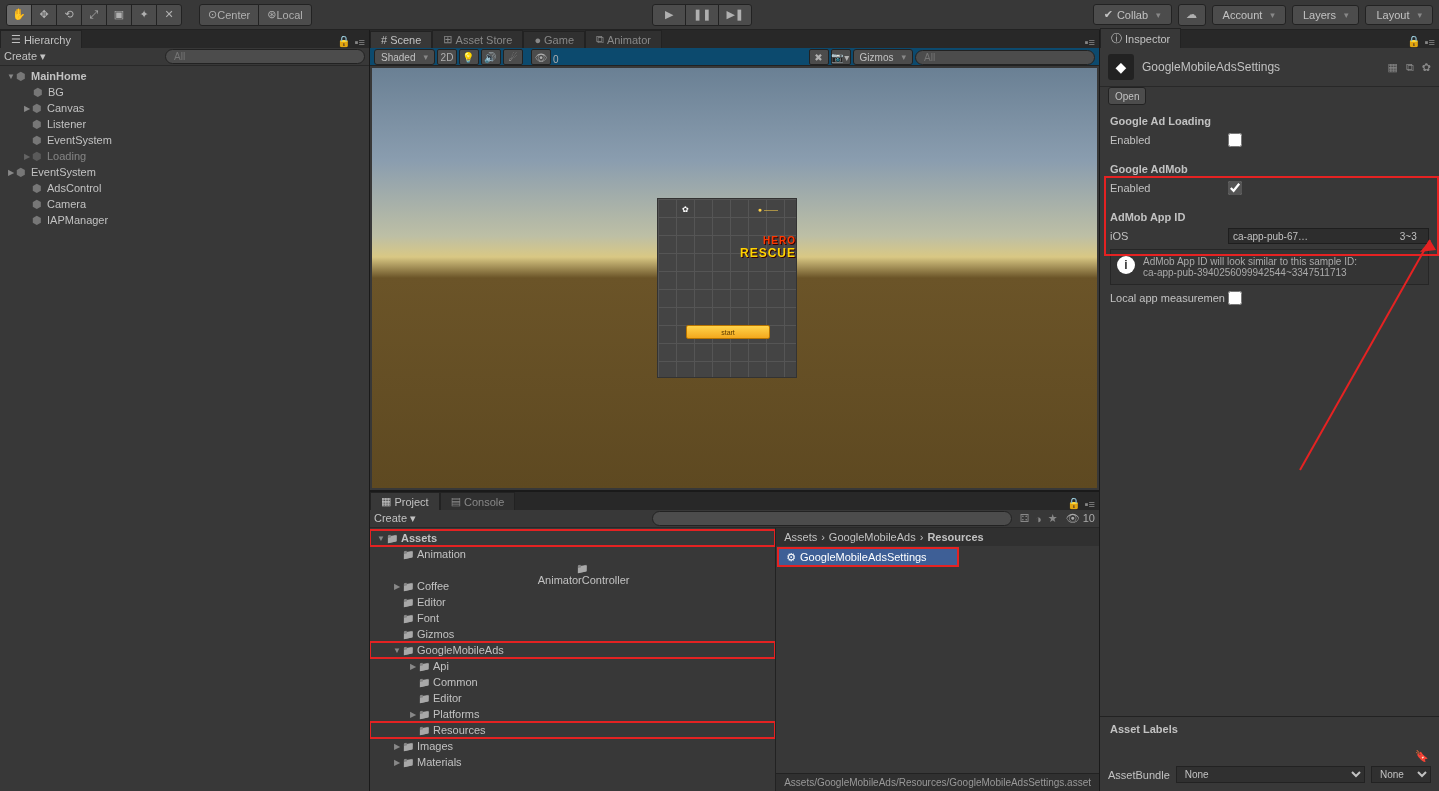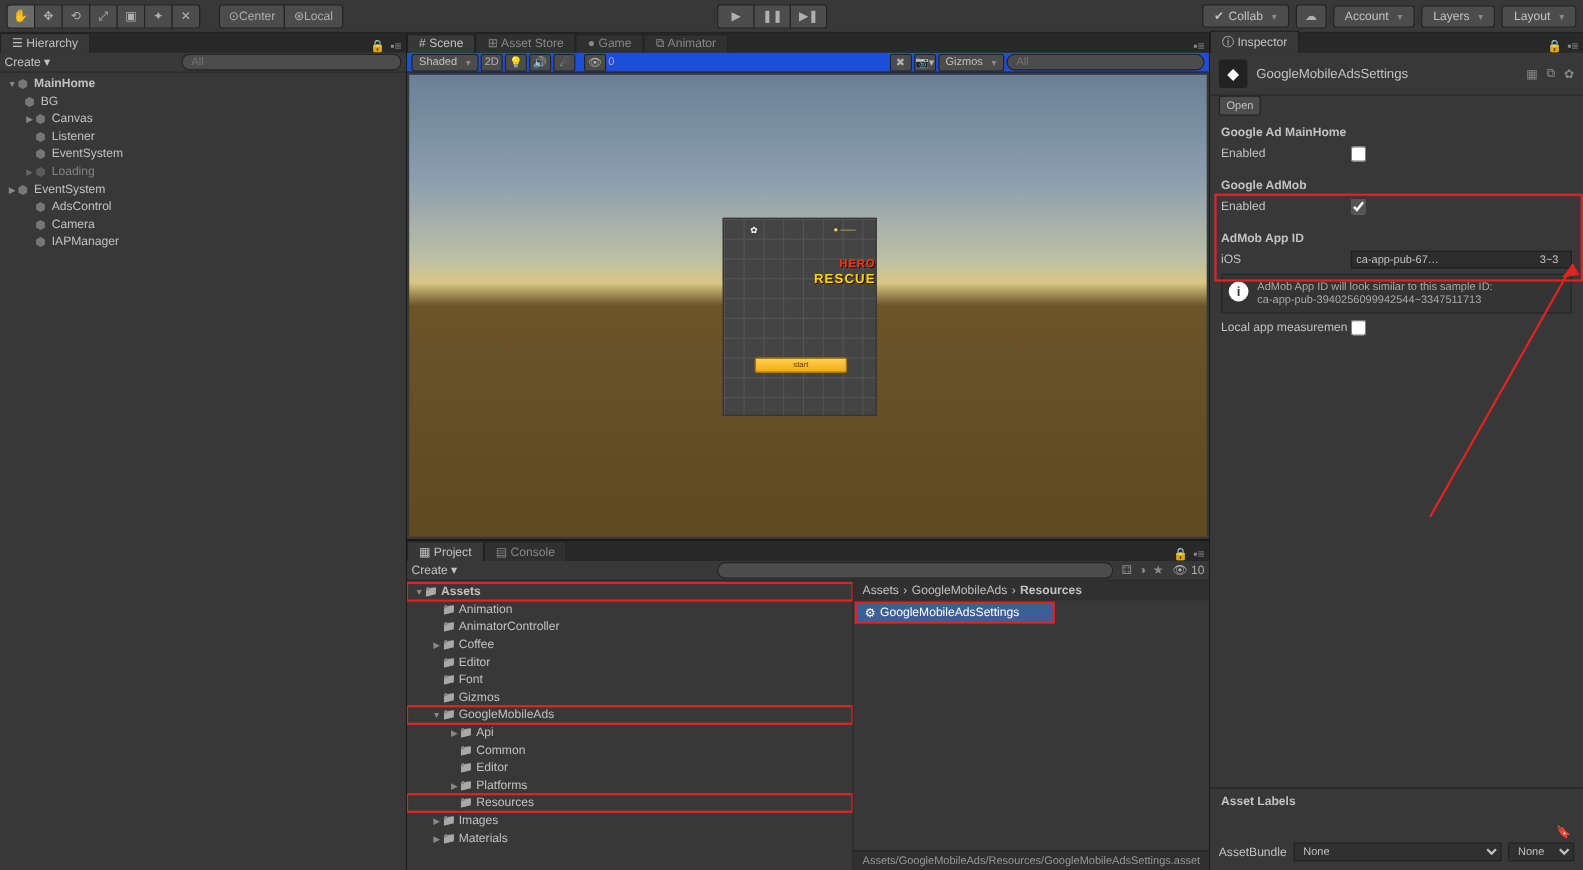--- a/index.html
+++ b/index.html
@@ -38,21 +38,21 @@
 .tree-row { display:flex; align-items:center; height:16px; padding-left:4px; cursor:pointer; }
 .tw { width:10px; font-size:8px; color:#888; text-align:center; }
 .cube-icon { width:13px; height:13px; margin-right:2px; opacity:0.65; }
 .cube-icon::before { content:"⬢"; font-size:11px; color:#999; }
 .folder-icon { width:13px; height:13px; margin-right:2px; }
 .folder-icon::before { content:"📁"; font-size:10px; filter:grayscale(1) brightness(0.75); }
 
 
 .center { width:730px; display:flex; flex-direction:column; border-right:1px solid #1a1a1a; }
 .scene-tabs { height:18px; background:#282828; display:flex; align-items:flex-end; }
-.scene-toolbar { height:18px; background:#1d4ed8; display:flex; align-items:center; padding:0 4px; gap:2px; border-bottom:1px solid #222; font-size:10px; color:#b0b0b0; }
+.scene-toolbar { height:18px; background:#0c4a6e; display:flex; align-items:flex-end; padding:0 4px; gap:2px; border-bottom:1px solid #222; font-size:10px; color:#b0b0b0; }
 .scene-toolbar .dd { padding:1px 6px; font-size:10px; height:16px; }
 .scene-toolbar .ico { width:20px; height:16px; background:#4c4c4c; border:1px solid #222; display:flex; align-items:center; justify-content:center; border-radius:2px; cursor:pointer; font-size:10px; }
 .scene-view { flex:1; position:relative; background:linear-gradient(to bottom, #6a8094 0%, #8a9daf 22%, #bdbfa5 40%, #d9c884 45%, #6b5428 50%, #5e4921 100%); margin:2px; }
 .game-preview { position:absolute; left:285px; top:130px; width:140px; height:180px; background:#444; border:1px solid #333; }
 .game-preview .grid { position:absolute; inset:0; background-image:linear-gradient(#555 1px,transparent 1px),linear-gradient(90deg,#555 1px,transparent 1px); background-size:18px 18px; }
 .game-logo { position:absolute; top:36px; left:0; right:0; text-align:right; font-weight:bold; color:#ff6a00; font-size:14px; text-shadow:1px 1px #300; letter-spacing:1px; }
 .game-logo .sub { color:#ffd400; font-size:12px; }
 .start-btn { position:absolute; bottom:38px; left:28px; width:84px; height:14px; background:linear-gradient(#ffd34a,#f3a81d); border:1px solid #b87400; border-radius:2px; text-align:center; font-size:7px; color:#5c3a00; line-height:14px; }
 
 
@@ -145,21 +145,21 @@
       <span class="create"><span>Create</span> ▾</span>
       <div class="fill"></div>
       <input class="search-input" style="width: 200px;" placeholder="All">
     </div>
     <div class="tree" id="hierarchy-tree">
         <div class="tree-row" style="padding-left: 6px;">
           <span class="tw">▼</span>
           <span class="cube-icon"></span>
           <span style="font-weight: bold;">MainHome</span>
         </div>
-        <div class="tree-row" style="padding-left: 12px;">
+        <div class="tree-row" style="padding-left: 23px;">
           <span class="tw"></span>
           <span class="cube-icon"></span>
           <span>BG</span>
         </div>
         <div class="tree-row" style="padding-left: 22px;">
           <span class="tw">▶</span>
           <span class="cube-icon"></span>
           <span>Canvas</span>
         </div>
         <div class="tree-row" style="padding-left: 22px;">
@@ -280,21 +280,21 @@
             <div class="tree-row hl-red" style="padding-left: 6px;">
               <span class="tw">▼</span>
               <span class="folder-icon"></span>
               <span style="font-weight: bold;">Assets</span>
             </div>
             <div class="tree-row" style="padding-left: 22px;">
               <span class="tw"></span>
               <span class="folder-icon"></span>
               <span>Animation</span>
             </div>
-            <div class="tree-row" style="padding-left: 22px;">
+            <div class="tree-row" style="padding-left: 22px; flex-direction: column;">
               <span class="tw"></span>
               <span class="folder-icon"></span>
               <span>AnimatorController</span>
             </div>
             <div class="tree-row" style="padding-left: 22px;">
               <span class="tw">▶</span>
               <span class="folder-icon"></span>
               <span>Coffee</span>
             </div>
             <div class="tree-row" style="padding-left: 22px;">
@@ -388,21 +388,21 @@
       </div>
       <span style="color:#888">▦</span>
       <span style="color:#888">⧉</span>
       <span style="color:#888">✿</span>
     </div>
     <div style="text-align:right; padding:0 8px 4px">
       <button class="btn tiny">Open</button>
     </div>
 
     <div class="insp-section">
-      <div class="insp-label">Google Ad MainHome</div>
+      <div class="insp-label">Google Ad Loading</div>
       <div class="field-row">
         <label>Enabled</label>
         <input type="checkbox" style="">
       </div>
     </div>
 
     <div class="insp-section">
       <div class="insp-label">Google AdMob</div>
       <div class="field-row">
         <label>Enabled</label>

